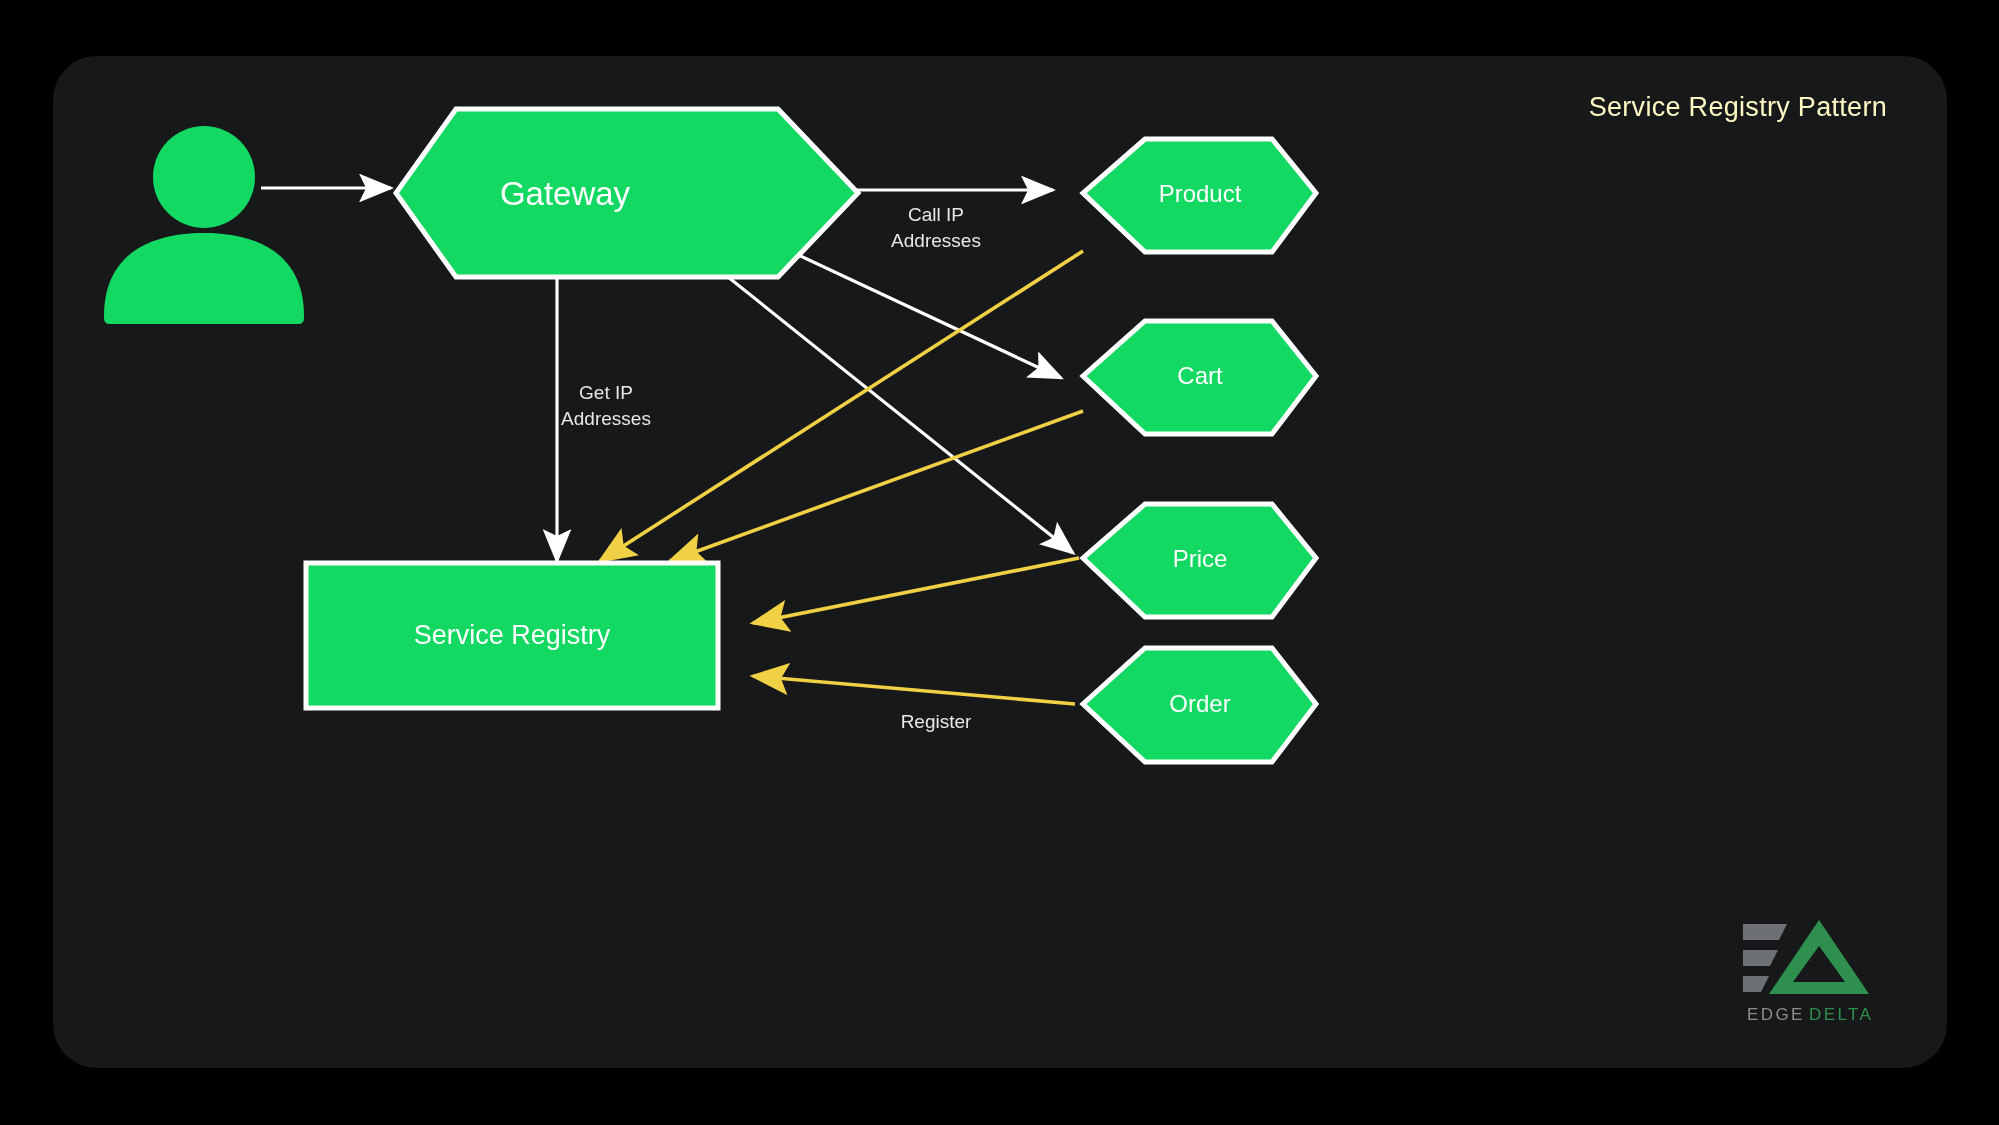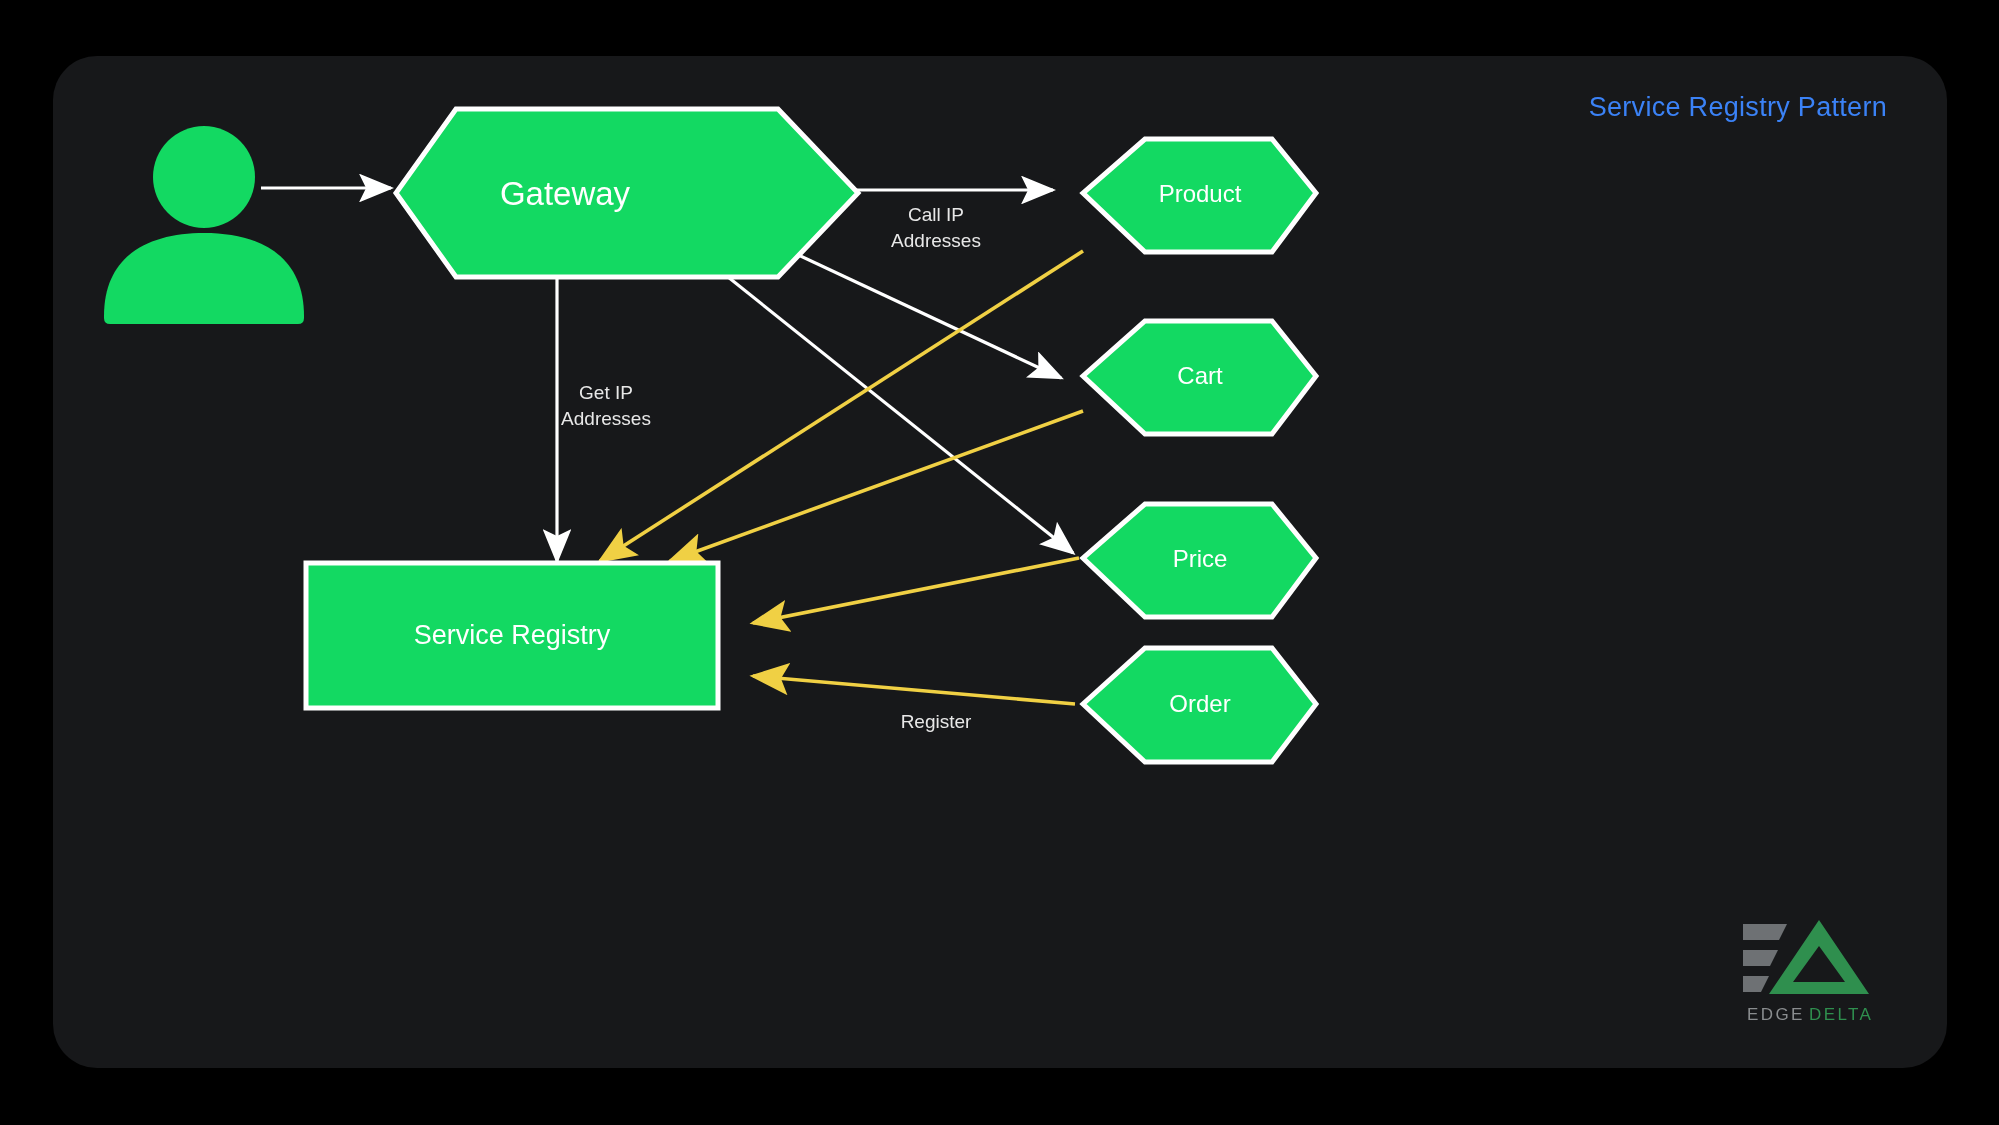--- a/index.html
+++ b/index.html
@@ -35,21 +35,21 @@
     left: 0;
     top: 0;
     width: 1894px;
     height: 1012px;
     display: block;
   }
   .diagram-title {
     position: absolute;
     right: 60px;
     top: 36px;
-    color: #3b82f6;
+    color: #fef9c3;
     font-size: 27px;
     letter-spacing: 0.3px;
     white-space: nowrap;
   }
   
   .node-label {
     fill: #ffffff;
     font-family: "Liberation Sans", sans-serif;
     text-anchor: middle;
     dominant-baseline: middle;

